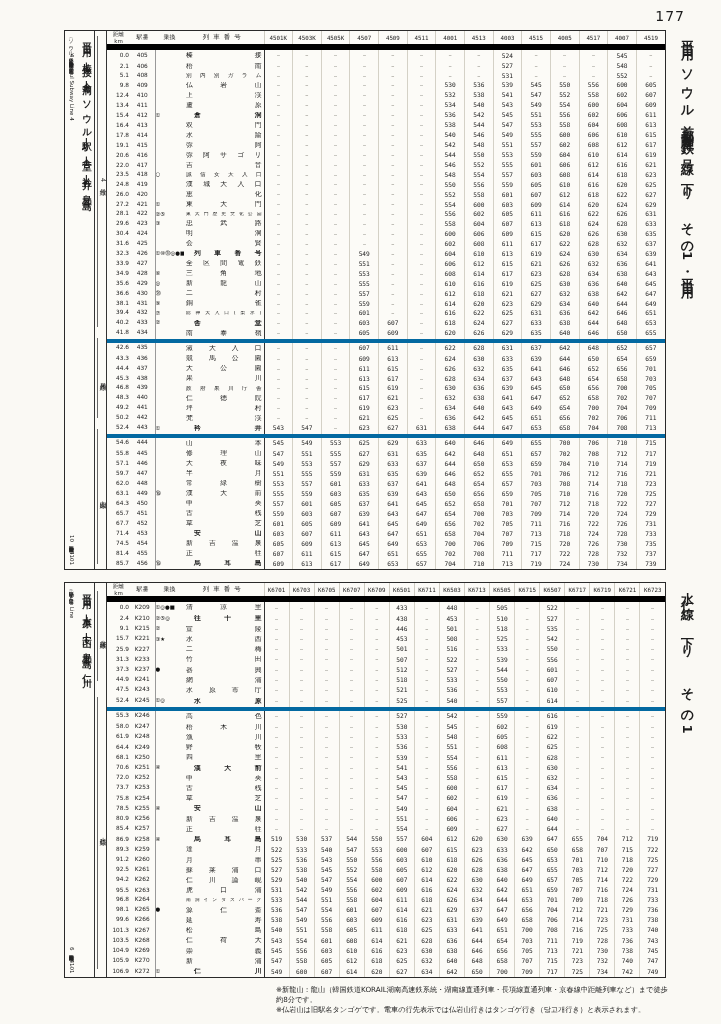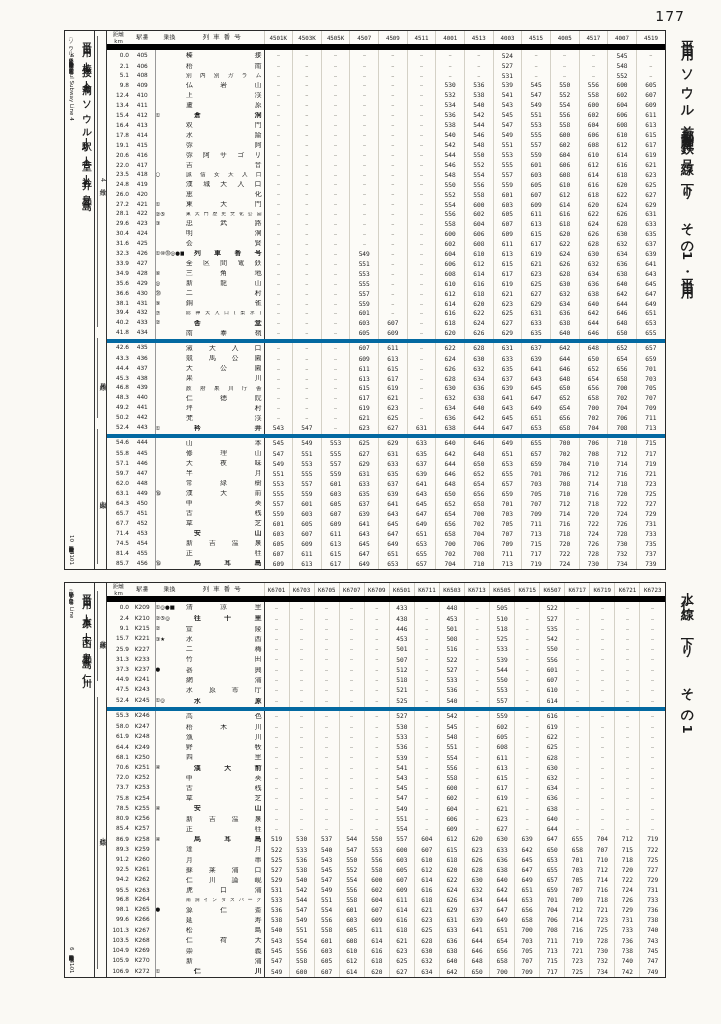--- a/index.html
+++ b/index.html
@@ -2188,20 +2188,24 @@
                   <td class="tm">725</td>
                   <td class="tm">734</td>
                   <td class="tm">742</td>
                   <td class="tm">749</td>
                 </tr>
               </tbody>
             </table>
         </div>
       </section>
 
+      <div class="foot">
+        <div>※新龍山：龍山（韓国鉄道KORAIL湖南高速鉄系統・湖南線直通列車・長項線直通列車・京春線中距離列車など）まで徒歩約8分です。</div>
+        <div>※仏岩山は旧駅名タンゴゲです。電車の行先表示では仏岩山行きはタンゴゲ行き（당고개行き）と表示されます。</div>
+      </div>
     </div>
 
     <div class="rightcol">
       <div class="rt rt1">平日用　ソウル首都圏電鉄4号線　下り　その1・平日用</div>
       <div class="rt rt2">水仁線　下り　その1</div>
     </div>
   </div>
 </div>
 
 </body></html>

